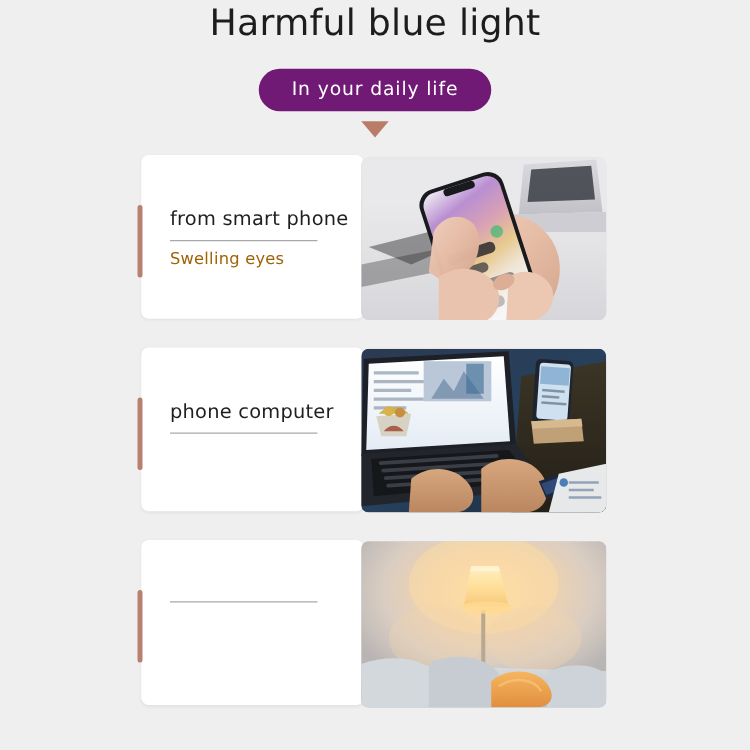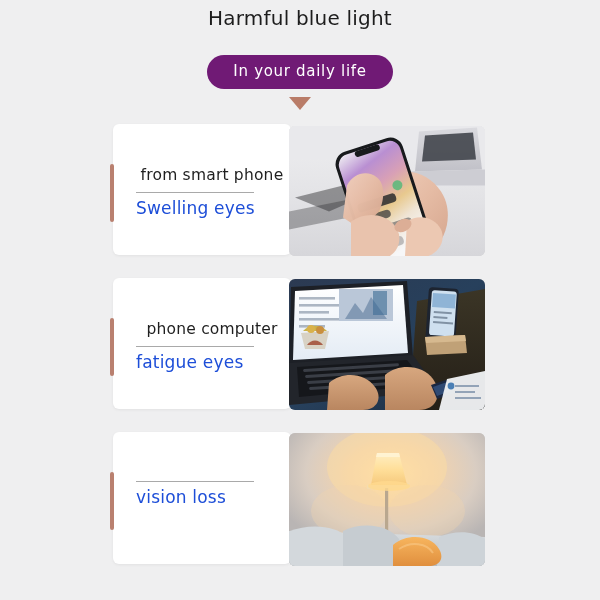--- a/index.html
+++ b/index.html
@@ -17,21 +17,21 @@
   }
 
   
   .header {
     padding-top: 4px;
     text-align: center;
   }
 
   .page-title {
     font-family: "DejaVu Sans", "Liberation Sans", sans-serif;
-    font-size: 20px;
+    font-size: 29px;
     line-height: 29px;
     color: #1d1d1d;
     font-weight: 400;
     letter-spacing: 0.2px;
   }
   .page-title .line { display: block; }
 
   
   .badge-wrap {
     text-align: center;
@@ -99,34 +99,33 @@
     width: 152px;
   }
 
   .card-title {
     font-size: 15.5px;
     line-height: 19px;
     color: #1f1f1f;
     font-weight: 400;
     letter-spacing: 0.2px;
     white-space: nowrap;
-    text-align: center;
   }
 
   .card-divider {
     width: 118px;
     height: 1px;
     background: #a9a9a9;
     margin: 7px 0 7px 0;
   }
 
   .card-sub {
-    font-size: 17px;
+    font-size: 13px;
     line-height: 16px;
-    color: #1d4ed8;
+    color: #a16207;
     font-weight: 400;
     letter-spacing: 0.2px;
   }
 
   
   .card-photo {
     position: absolute;
     left: 289px;
     top: 0;
     width: 196px;
@@ -231,21 +230,20 @@
       </svg>
     </div>
   </div>
 
   <div class="card" id="card-2">
     <div class="card-panel"></div>
     <div class="accent-bar"></div>
     <div class="card-text">
       <div class="card-title">phone computer</div>
       <div class="card-divider"></div>
-      <div class="card-sub">fatigue eyes</div>
     </div>
     <div class="card-photo">
       <svg viewBox="0 0 196 131" preserveAspectRatio="xMidYMid slice" aria-hidden="true">
         <defs>
           <linearGradient id="g2bg" x1="0" y1="0" x2="1" y2="1">
             <stop offset="0" stop-color="#2c3a52"></stop>
             <stop offset="0.5" stop-color="#27405c"></stop>
             <stop offset="1" stop-color="#1b2a3c"></stop>
           </linearGradient>
           <linearGradient id="g2desk" x1="0" y1="0" x2="0" y2="1">
@@ -323,21 +321,20 @@
         <circle cx="162" cy="107" r="3.4" fill="#4a7fb5"></circle>
       </svg>
     </div>
   </div>
 
   <div class="card" id="card-3">
     <div class="card-panel"></div>
     <div class="accent-bar"></div>
     <div class="card-text">
       <div class="card-divider"></div>
-      <div class="card-sub">vision loss</div>
     </div>
     <div class="card-photo">
       <svg viewBox="0 0 196 133" preserveAspectRatio="xMidYMid slice" aria-hidden="true">
         <defs>
           <radialGradient id="g3glow" cx="0.52" cy="0.3" r="0.62">
             <stop offset="0" stop-color="#ffe0a8"></stop>
             <stop offset="0.35" stop-color="#f2d3ae"></stop>
             <stop offset="0.7" stop-color="#d9cdc2"></stop>
             <stop offset="1" stop-color="#b9b5b4"></stop>
           </radialGradient>

